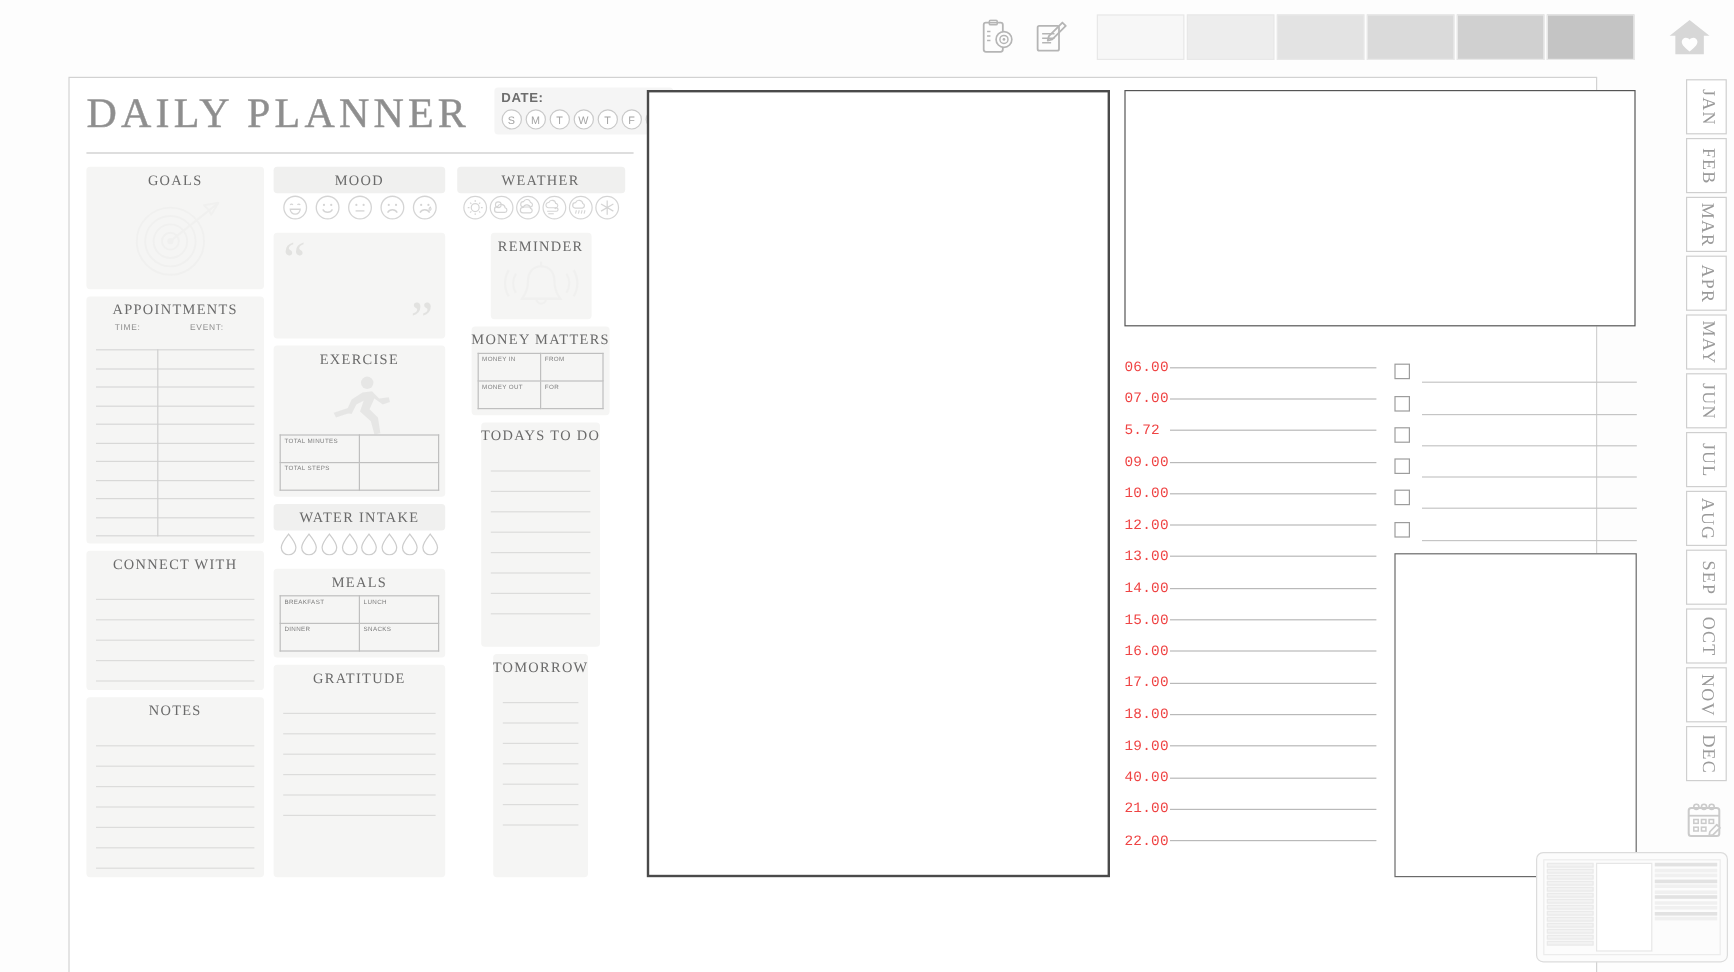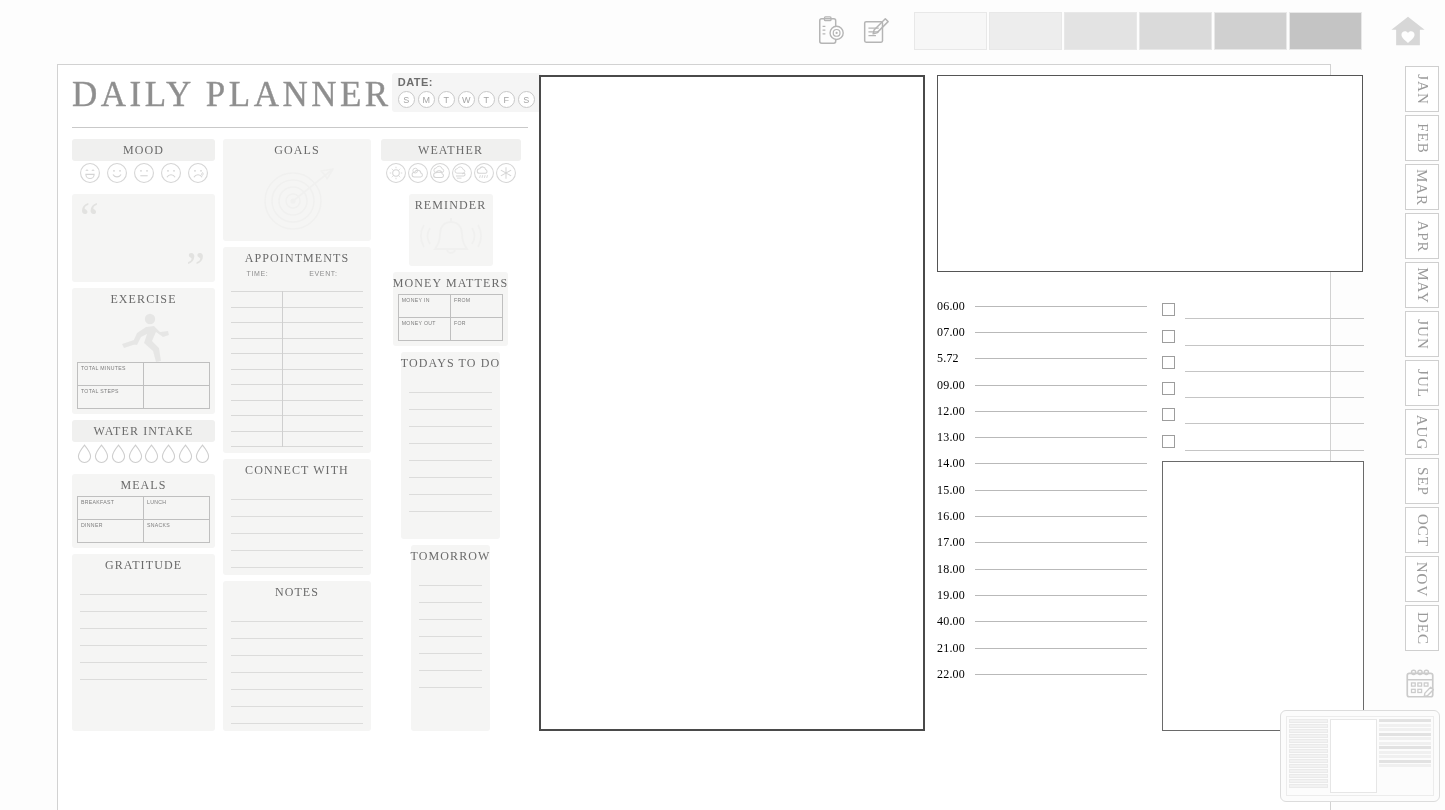--- a/index.html
+++ b/index.html
@@ -58,21 +58,21 @@
     position: absolute; left: 14px; top: 8px; width: 456px; height: 56px;
     display: flex; align-items: flex-start; justify-content: space-between;
   }
   .planner-title {
     font-family: "Liberation Serif", serif;
     font-size: 35px; letter-spacing: 3.5px; color: #8e8e8e;
     font-weight: 400; white-space: nowrap; line-height: 44px;
     -webkit-text-stroke: 0.4px #9a9a9a;
   }
   .date-box {
-    width: 152px; background: #f5f5f5; border-radius: 3px; padding: 3px 6px 4px 6px;
+    width: 152px; background: #f5f5f5; border-radius: 3px; padding: 3px 6px 4px 6px; margin-left: 20px;
   }
   .date-label {
     font-family: "Liberation Sans", sans-serif; font-weight: bold;
     font-size: 11px; letter-spacing: .5px; color: #6d6d6d; margin-bottom: 3px;
   }
   .days { display: flex; gap: 3px; }
   .day-circle {
     width: 17px; height: 17px; border-radius: 50%;
     border: 1px solid #c9c9c9; color: #a5a5a5;
     font-size: 9px; display: flex; align-items: center; justify-content: center;
@@ -141,22 +141,22 @@
 
   
   .right-panel { position: absolute; left: 879px; top: 10px; width: 427px; height: 656px; }
   .notes-canvas {
     position: absolute; left: 0; top: 0; width: 426px; height: 197px;
     background: #fff; border: 1px solid #555;
   }
   .hours { position: absolute; left: 0; top: 218px; width: 210px; }
   .hour-row { display: flex; align-items: center; height: 26.3px; }
   .hour-lbl {
-    width: 38px; font-family: Liberation Serif, serif;
-    font-size: 12px; color: #000000; letter-spacing: .2px;
+    width: 38px; font-family: Liberation Mono, monospace;
+    font-size: 12px; color: #ef4444; letter-spacing: .2px;
   }
   .hour-line { flex: 1; height: 1px; background: #b9b9b9; }
 
   .check-list { position: absolute; left: 225px; top: 218px; width: 202px; }
   .check-row { display: flex; align-items: flex-end; height: 26.3px; gap: 10px; }
   .check-box {
     width: 13px; height: 13px; border: 1px solid #9d9d9d; background: #fff;
     cursor: pointer; margin-bottom: 3px; flex: none;
   }
   .check-line { flex: 1; height: 1px; background: #c5c5c5; }
@@ -283,20 +283,83 @@
               <div class="day-circle">T</div>
               <div class="day-circle">F</div>
               <div class="day-circle">S</div>
             </div>
         </div>
       </div>
       <div class="hr-rule"></div>
 
       <div class="left-grid">
 
+        <div class="col col-b">
+          <div class="card" style="height:102px">
+            <div class="card-title">GOALS</div>
+            <svg class="big-illus" width="96" height="72" viewBox="0 0 96 72">
+              <g fill="none" stroke="#d8d8d6" stroke-width="1.6">
+                <circle cx="44" cy="40" r="28"></circle>
+                  <circle cx="44" cy="40" r="21"></circle>
+                <circle cx="44" cy="40" r="14"></circle>
+                  <circle cx="44" cy="40" r="7"></circle>
+              </g>
+              <circle cx="44" cy="40" r="2.6" fill="#d8d8d6"></circle>
+              <path d="M44 40L84 8" stroke="#d8d8d6" stroke-width="1.8" fill="none"></path>
+              <path d="M84 8l-12 2 4 4 2 4z" fill="none" stroke="#d8d8d6" stroke-width="1.6" stroke-linejoin="round"></path>
+            </svg>
+          </div>
+
+          <div class="card" style="flex:1">
+            <div class="card-title">APPOINTMENTS</div>
+            <div class="appt-head">
+              <div class="t">TIME:</div>
+              <div class="e">EVENT:</div>
+            </div>
+            <div class="appt-body">
+              <div class="appt-vline"></div>
+            <div class="appt-line"></div>
+                <div class="appt-line"></div>
+                <div class="appt-line"></div>
+                <div class="appt-line"></div>
+                <div class="appt-line"></div>
+                <div class="appt-line"></div>
+                <div class="appt-line"></div>
+                <div class="appt-line"></div>
+                <div class="appt-line"></div>
+                <div class="appt-line"></div>
+                <div class="appt-line"></div>
+              </div>
+          </div>
+
+          <div class="card">
+            <div class="card-title">CONNECT WITH</div>
+            <div class="lines">
+                <div class="line"></div>
+                <div class="line"></div>
+                <div class="line"></div>
+                <div class="line"></div>
+                <div class="line"></div>
+              </div>
+          </div>
+
+          <div class="card" style="flex:1">
+            <div class="card-title">NOTES</div>
+            <div class="lines">
+                <div class="line"></div>
+                <div class="line"></div>
+                <div class="line"></div>
+                <div class="line"></div>
+                <div class="line"></div>
+                <div class="line"></div>
+                <div class="line"></div>
+              </div>
+          </div>
+        </div>
+
         <div class="col col-a">
           <div>
             <div class="band">
                 <div class="card-title">MOOD</div>
               </div>
             <div class="icon-row">
               <svg class="mini-icon" viewBox="0 0 24 24">
                   <circle cx="12" cy="12" r="10.3" fill="none" stroke="#9b9b9b" stroke-width="1.2"></circle>
                   <path d="M7.5 9.5c.6-1 1.8-1 2.4 0M14.1 9.5c.6-1 1.8-1 2.4 0" stroke="#9b9b9b" stroke-width="1.1" fill="none"></path>
                   <path d="M7.5 13.5a4.5 4.5 0 009 0z" fill="none" stroke="#9b9b9b" stroke-width="1.2"></path>
@@ -409,83 +472,20 @@
                 <div class="line"></div>
                 <div class="line"></div>
                 <div class="line"></div>
                 <div class="line"></div>
                 <div class="line"></div>
                 <div class="line"></div>
               </div>
           </div>
         </div>
 
-        <div class="col col-b">
-          <div class="card" style="height:102px">
-            <div class="card-title">GOALS</div>
-            <svg class="big-illus" width="96" height="72" viewBox="0 0 96 72">
-              <g fill="none" stroke="#d8d8d6" stroke-width="1.6">
-                <circle cx="44" cy="40" r="28"></circle>
-                  <circle cx="44" cy="40" r="21"></circle>
-                <circle cx="44" cy="40" r="14"></circle>
-                  <circle cx="44" cy="40" r="7"></circle>
-              </g>
-              <circle cx="44" cy="40" r="2.6" fill="#d8d8d6"></circle>
-              <path d="M44 40L84 8" stroke="#d8d8d6" stroke-width="1.8" fill="none"></path>
-              <path d="M84 8l-12 2 4 4 2 4z" fill="none" stroke="#d8d8d6" stroke-width="1.6" stroke-linejoin="round"></path>
-            </svg>
-          </div>
-
-          <div class="card" style="flex:1">
-            <div class="card-title">APPOINTMENTS</div>
-            <div class="appt-head">
-              <div class="t">TIME:</div>
-              <div class="e">EVENT:</div>
-            </div>
-            <div class="appt-body">
-              <div class="appt-vline"></div>
-            <div class="appt-line"></div>
-                <div class="appt-line"></div>
-                <div class="appt-line"></div>
-                <div class="appt-line"></div>
-                <div class="appt-line"></div>
-                <div class="appt-line"></div>
-                <div class="appt-line"></div>
-                <div class="appt-line"></div>
-                <div class="appt-line"></div>
-                <div class="appt-line"></div>
-                <div class="appt-line"></div>
-              </div>
-          </div>
-
-          <div class="card">
-            <div class="card-title">CONNECT WITH</div>
-            <div class="lines">
-                <div class="line"></div>
-                <div class="line"></div>
-                <div class="line"></div>
-                <div class="line"></div>
-                <div class="line"></div>
-              </div>
-          </div>
-
-          <div class="card" style="flex:1">
-            <div class="card-title">NOTES</div>
-            <div class="lines">
-                <div class="line"></div>
-                <div class="line"></div>
-                <div class="line"></div>
-                <div class="line"></div>
-                <div class="line"></div>
-                <div class="line"></div>
-                <div class="line"></div>
-              </div>
-          </div>
-        </div>
-
         <div class="col col-c">
           <div>
             <div class="band">
                 <div class="card-title">WEATHER</div>
               </div>
             <div class="icon-row">
               <svg class="mini-icon" viewBox="0 0 24 24">
                   <circle cx="12" cy="12" r="10.3" fill="none" stroke="#9b9b9b" stroke-width="1.1"></circle>
                   <circle cx="12" cy="12" r="3.6" fill="none" stroke="#9b9b9b" stroke-width="1.1"></circle>
                   <g stroke="#9b9b9b" stroke-width="1">
@@ -594,20 +594,24 @@
             <div class="hour-row">
               <div class="hour-lbl">07.00</div>
               <div class="hour-line"></div>
             </div>
             <div class="hour-row">
               <div class="hour-lbl">5.72</div>
               <div class="hour-line"></div>
             </div>
             <div class="hour-row">
               <div class="hour-lbl">09.00</div>
+              <div class="hour-line"></div>
+            </div>
+            <div class="hour-row">
+              <div class="hour-lbl">10.00</div>
               <div class="hour-line"></div>
             </div>
             <div class="hour-row">
               <div class="hour-lbl">12.00</div>
               <div class="hour-line"></div>
             </div>
             <div class="hour-row">
               <div class="hour-lbl">13.00</div>
               <div class="hour-line"></div>
             </div>

